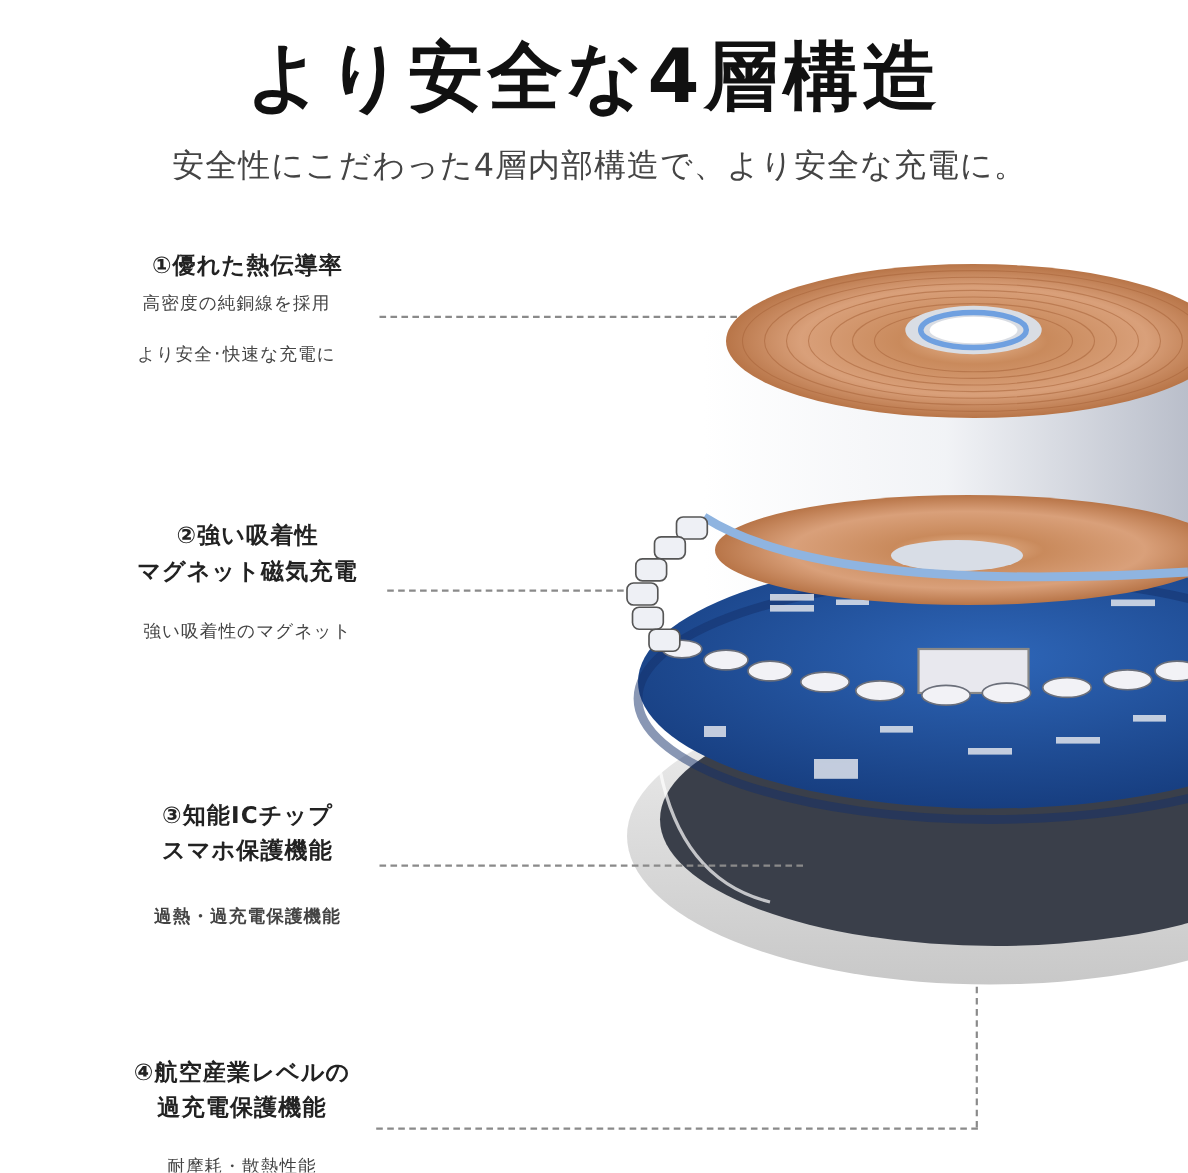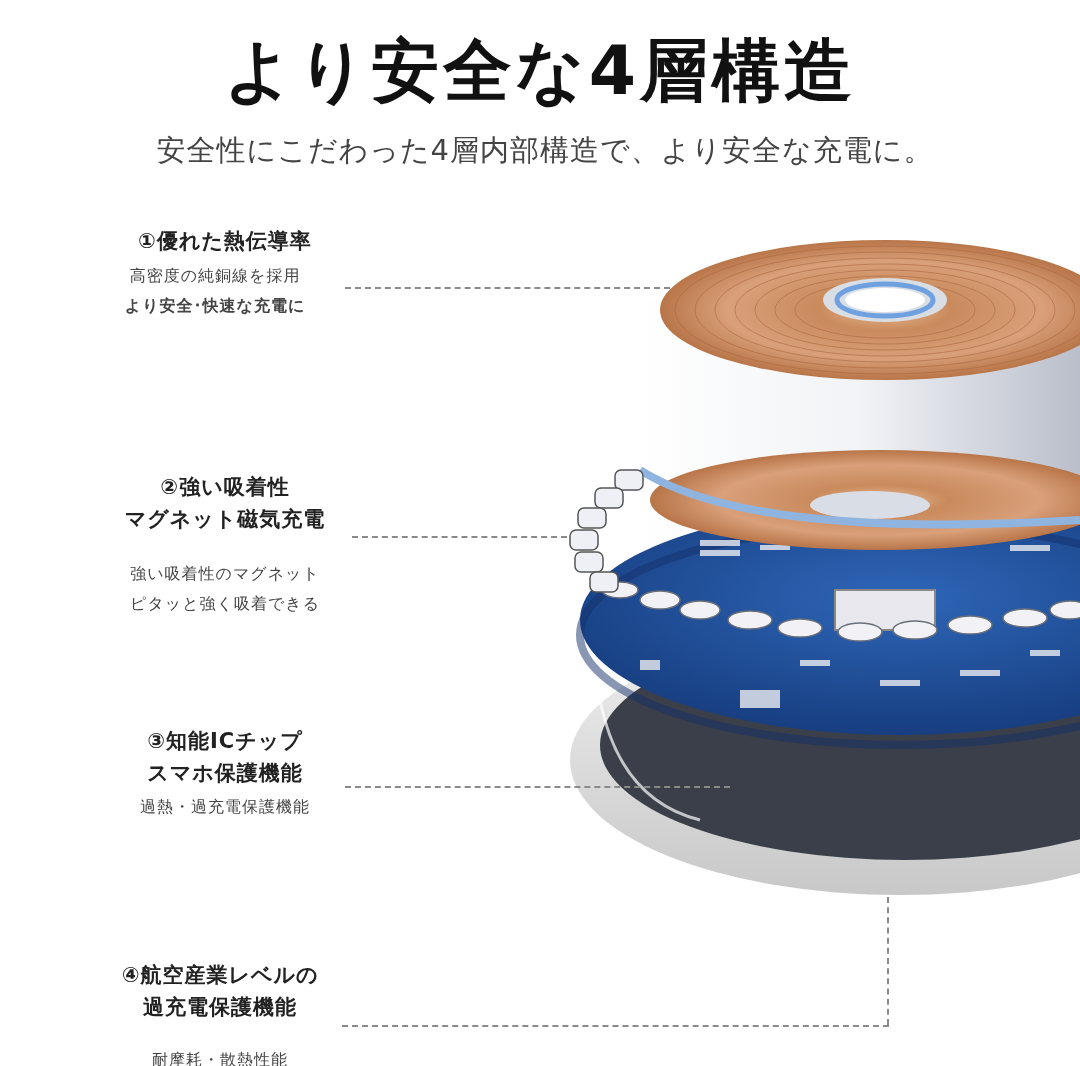--- a/index.html
+++ b/index.html
@@ -184,33 +184,32 @@
 
 <div class="dash-h" style="left:345px; top:287px; width:325px;"></div>
 <div class="dash-h" style="left:352px; top:536px; width:215px;"></div>
 <div class="dash-h" style="left:345px; top:786px; width:385px;"></div>
 <div class="dash-v" style="left:887px; top:897px; height:128px;"></div>
 <div class="dash-h" style="left:342px; top:1025px; width:547px;"></div>
 
 <div class="label" style="left:95px; top:225px; width:240px;">
   <div class="head" style="padding-left:20px;">①優れた熱伝導率</div>
   <div class="desc" style="margin-top:4px;">高密度の純銅線を採用</div>
-  <div class="desc" style="margin-top:0;font-weight:bold;">より安全･快速な充電に</div>
+  <div class="desc" style="margin-top:16px;">より安全･快速な充電に</div>
 </div>
 
 <div class="label" style="left:100px; top:471px; width:250px;">
   <div class="head">②強い吸着性</div>
   <div class="head">マグネット磁気充電</div>
   <div class="desc" style="margin-top:24px;">強い吸着性のマグネット</div>
-  <div class="desc" style="margin-top:0;">ピタッと強く吸着できる</div>
 </div>
 
 <div class="label" style="left:110px; top:725px; width:230px;">
   <div class="head">③知能ICチップ</div>
   <div class="head">スマホ保護機能</div>
-  <div class="desc" style="margin-top:3px;">過熱・過充電保護機能</div>
+  <div class="desc" style="margin-top:29px;font-weight:bold;">過熱・過充電保護機能</div>
 </div>
 
 <div class="label" style="left:100px; top:959px; width:240px;">
   <div class="head">④航空産業レベルの</div>
   <div class="head">過充電保護機能</div>
   <div class="desc" style="margin-top:22px;">耐摩耗・散熱性能</div>
 </div>
 
 </body></html>

